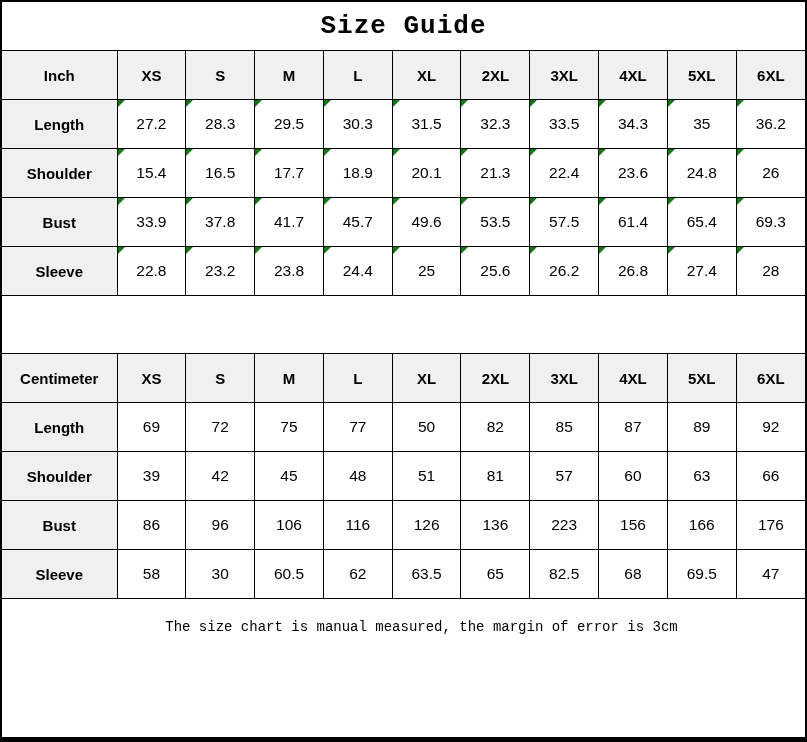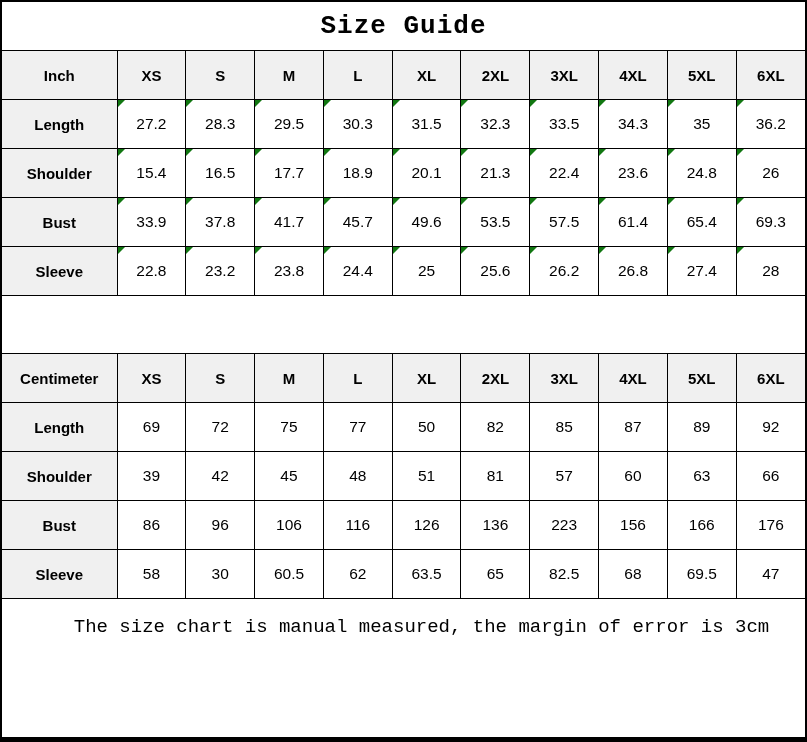--- a/index.html
+++ b/index.html
@@ -81,21 +81,21 @@
     height: 57px;
     background: #ffffff;
   }
 
   .footer-row {
     height: 56px;
     display: flex;
     align-items: center;
     justify-content: center;
     font-family: "Liberation Mono", monospace;
-    font-size: 19px;
+    font-size: 14px;
     padding-left: 36px;
   }
 </style>
 </head>
 <body>
 
 <div class="sheet">
 
   <div class="title-row">Size Guide</div>
 

